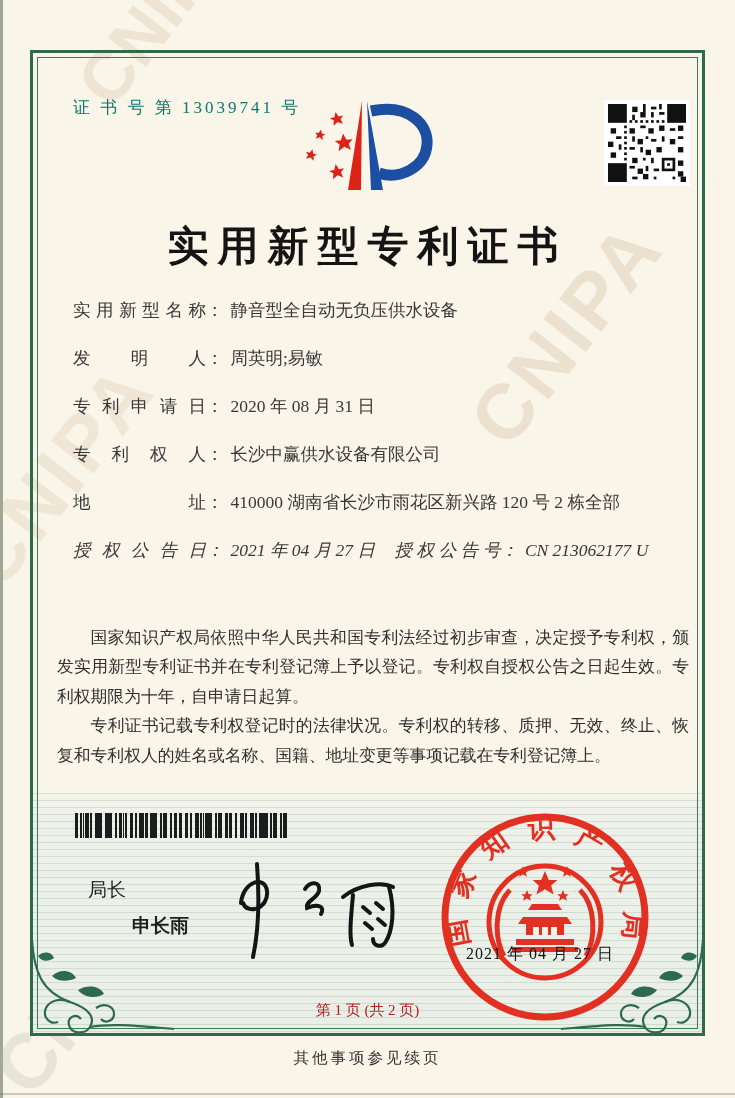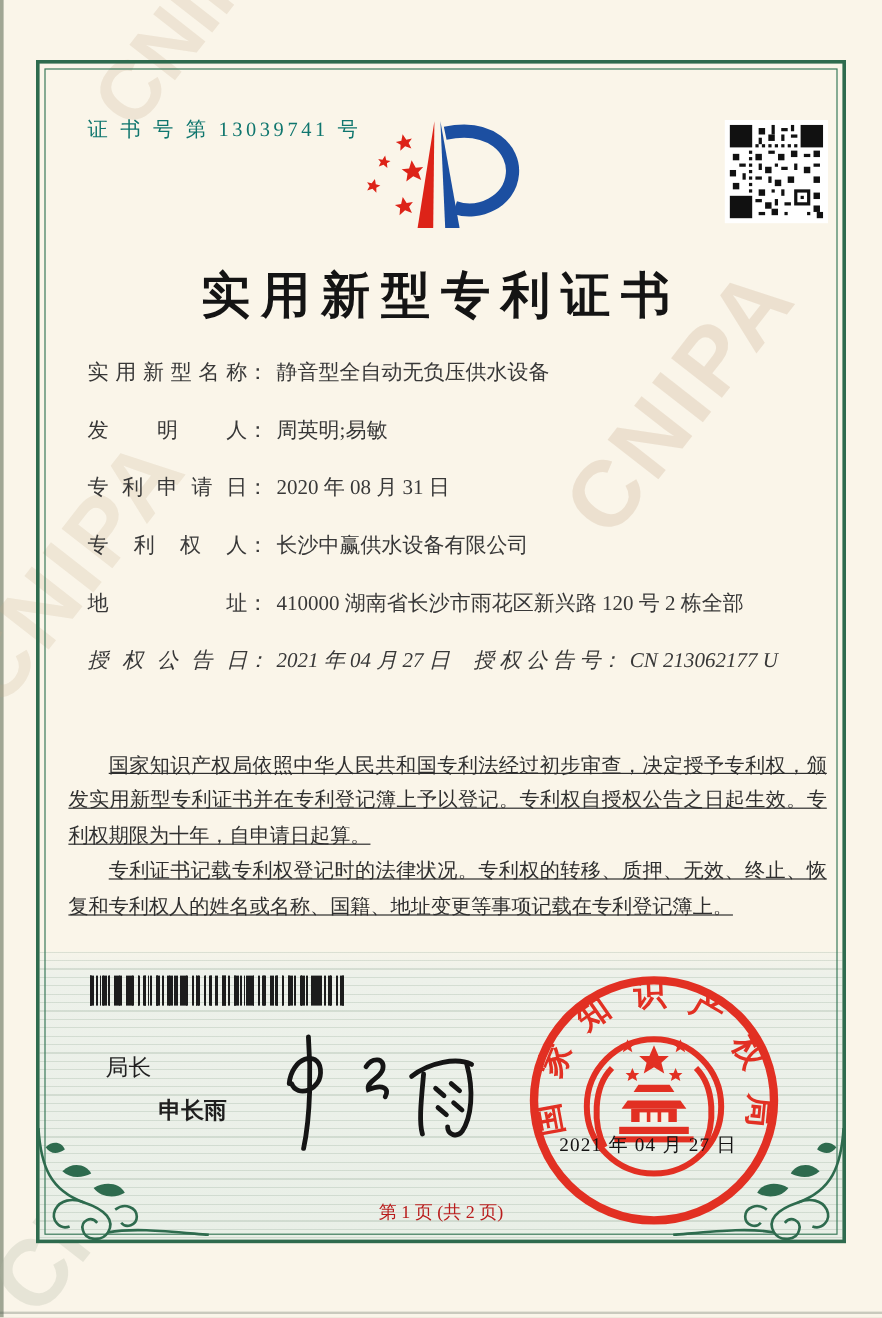--- a/index.html
+++ b/index.html
@@ -38,21 +38,21 @@
   
   .fields{position:absolute;left:73px;top:299px;width:600px;font-size:17.5px;color:#383838;z-index:2;}
   .frow{margin-bottom:26px;line-height:22px;white-space:nowrap;}
   .flabel{display:inline-block;width:133px;text-align:justify;text-align-last:justify;vertical-align:baseline;}
   .fcolon{display:inline-block;margin-right:7px;}
   .grant-pair{display:inline-block;font-style:italic;}
   .grant-pair.first{width:317px;}
   .flabel.narrow{width:106px;}
   
   .body-text{position:absolute;left:57px;top:623px;width:632px;font-size:16.8px;
-    line-height:29.4px;color:#2f2f2f;z-index:2;text-align:justify;text-decoration:underline;}
+    line-height:29.4px;color:#2f2f2f;z-index:2;text-align:justify;}
   .body-text p{margin:0;text-indent:2em;}
   
   .barcode{position:absolute;left:75px;top:813px;width:215px;height:25px;z-index:2;
     background:
       repeating-linear-gradient(90deg,#1c1c1c 0 2px,rgba(0,0,0,0) 2px 5px),
       repeating-linear-gradient(90deg,#1c1c1c 0 1px,rgba(0,0,0,0) 1px 8px),
       repeating-linear-gradient(90deg,#1c1c1c 0 3px,rgba(0,0,0,0) 3px 11px);}
   .director-label{position:absolute;left:88px;top:877px;font-size:19px;font-weight:normal;
     font-family:"Liberation Sans",sans-serif;color:#1f1f1f;z-index:2;}
   .director-name{position:absolute;left:88px;top:913px;font-size:19px;font-weight:bold;
@@ -284,14 +284,15 @@
       <path d="M64,89 C86,85 112,88 148,91"></path>
       <path d="M70,70 c8,-6 18,-2 18,6 c0,7 -9,10 -13,5"></path>
     </g>
     <g fill="#2e6b4e">
       <path d="M26,38 C34,30 46,32 50,40 C42,44 32,44 26,38 Z"></path>
       <path d="M52,52 C62,46 74,48 78,56 C70,61 58,60 52,52 Z"></path>
       <path d="M12,18 C18,12 26,14 28,20 C22,24 16,24 12,18 Z"></path>
     </g>
   </svg>
 
+  <div class="footer-note">其他事项参见续页</div>
 
 </div>
 
 </body></html>

